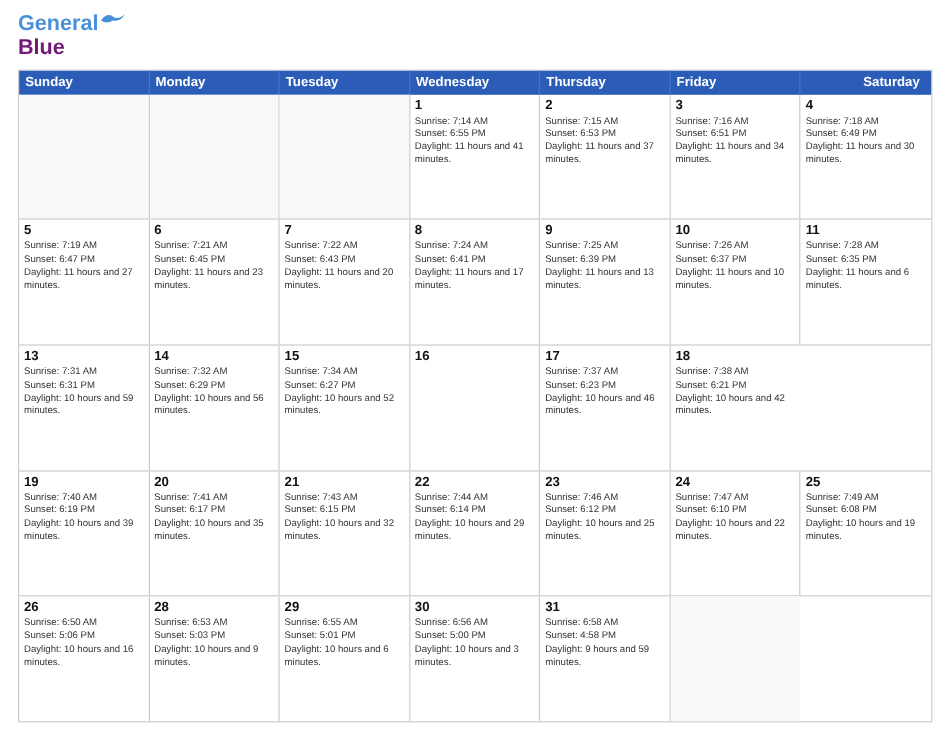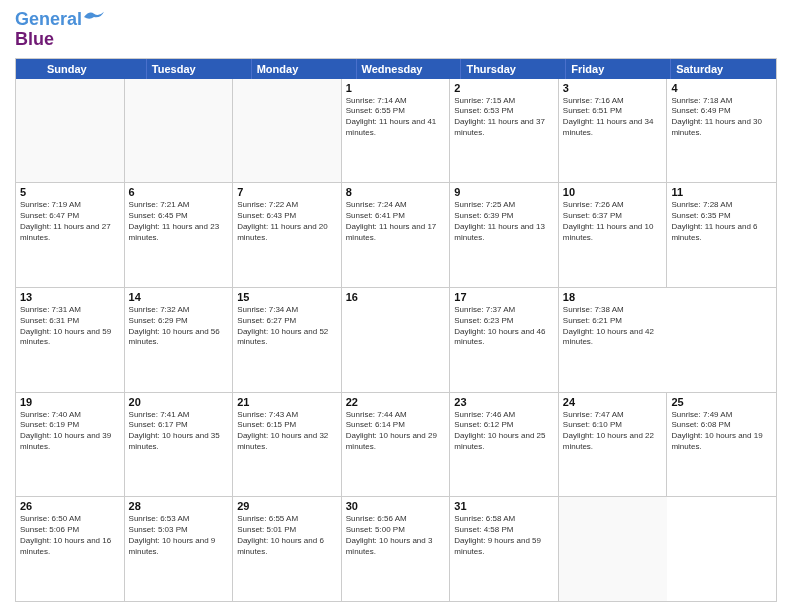--- a/index.html
+++ b/index.html
@@ -60,31 +60,30 @@
     .calendar {
       flex: 1;
       display: flex;
       flex-direction: column;
       border: 1px solid #ccc;
     }
     .cal-header {
       display: grid;
       grid-template-columns: repeat(7, 1fr);
       background: #2b5cb8;
-      padding-left: 26px;
     }
     .cal-header-cell {
       color: #fff;
       font-size: 11px;
       font-weight: bold;
       padding: 4px 5px;
       text-align: left;
       border-right: 1px solid #4a70cc;
     }
-    .cal-header-cell:last-child { border-right: none; }
+    .cal-header-cell:last-child { border-right: none; margin-left: 47px; }
     .cal-body {
       flex: 1;
       display: flex;
       flex-direction: column;
     }
     .cal-row {
       display: grid;
       grid-template-columns: repeat(7, 1fr);
       flex: 1;
       border-top: 1px solid #ccc;
@@ -130,22 +129,22 @@
     </div>
     <div class="title-section">
       <div class="month-title"></div>
       <div class="subtitle"></div>
     </div>
   </div>
 
   <div class="calendar">
     <div class="cal-header">
     <div class="cal-header-cell">Sunday</div>
+        <div class="cal-header-cell">Monday</div>
         <div class="cal-header-cell">Tuesday</div>
-        <div class="cal-header-cell">Monday</div>
         <div class="cal-header-cell">Wednesday</div>
         <div class="cal-header-cell">Thursday</div>
         <div class="cal-header-cell">Friday</div>
         <div class="cal-header-cell">Saturday</div>
       </div>
     <div class="cal-body">
     <div class="cal-row">
           <div class="cal-cell empty"></div>
           <div class="cal-cell empty"></div>
           <div class="cal-cell empty"></div>

